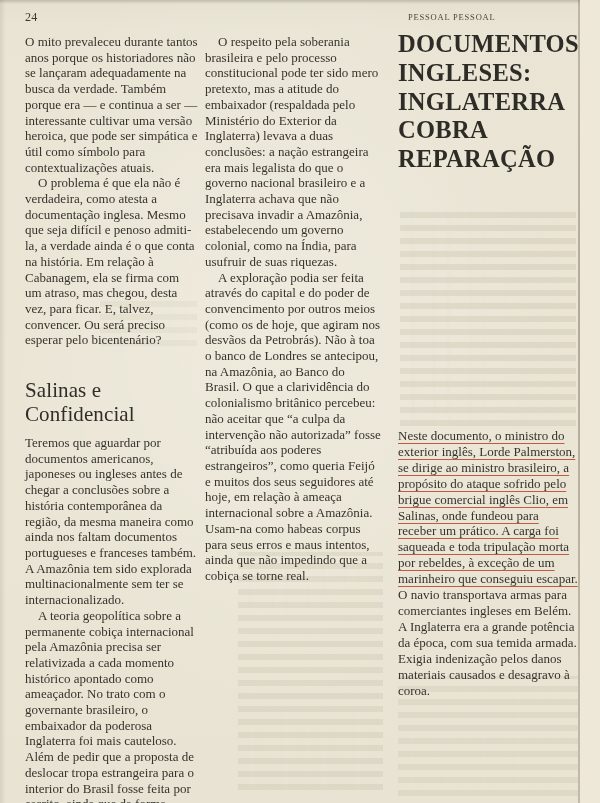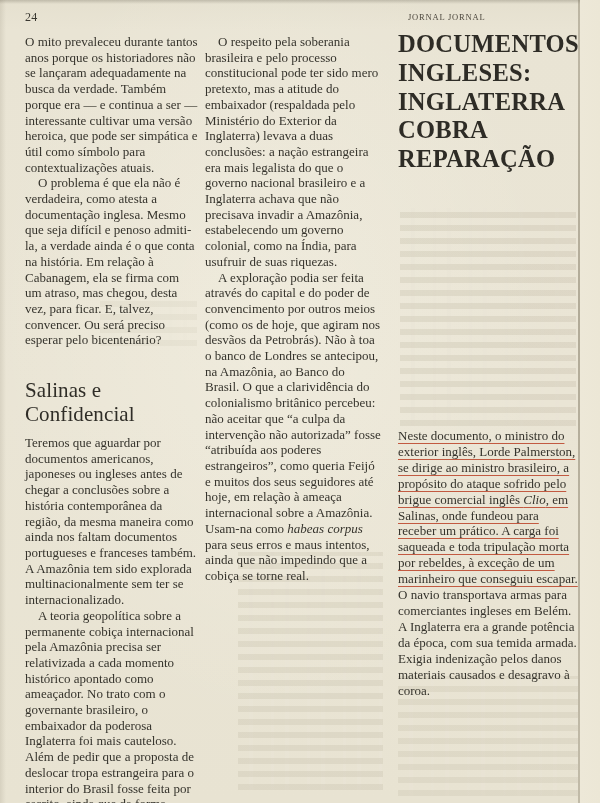--- a/index.html
+++ b/index.html
@@ -41,21 +41,21 @@
   .caption{
     position:absolute;left:398px;top:428px;width:182px;
     font-size:13px;line-height:15.9px;color:#35332c;
   }
   .redline{
     text-decoration:underline;
     text-decoration-color:#c25a41;
     text-decoration-thickness:1.4px;
     text-underline-offset:2.6px;
   }
-  .ital{font-style:italic;}
+  .ital{}
   
   .bleed{
     position:absolute;pointer-events:none;
     background-image:
       repeating-linear-gradient(0deg,
         rgba(148,138,110,0.14) 0px, rgba(148,138,110,0.14) 6px,
         rgba(0,0,0,0) 6px, rgba(0,0,0,0) 13px),
       repeating-linear-gradient(90deg,
         rgba(0,0,0,0) 0px, rgba(0,0,0,0) 11px,
         rgba(233,228,214,0.55) 11px, rgba(233,228,214,0.55) 15px,
@@ -86,21 +86,21 @@
 <div class="top-shade"></div>
 <div class="left-shade"></div>
 <div class="bleed" style="left:400px;top:208px;width:176px;height:218px;"></div>
 <div class="bleed" style="left:398px;top:676px;width:180px;height:120px;opacity:0.85;"></div>
 <div class="bleed" style="left:238px;top:552px;width:145px;height:238px;opacity:0.9;"></div>
 <div class="bleed" style="left:100px;top:300px;width:97px;height:46px;opacity:0.5;"></div>
 <div class="page-edge-strip"></div>
 <div class="page-edge-line"></div>
 
 <div class="pagenum">24</div>
-<div class="masthead">JORNAL JORNAL</div>
+<div class="masthead">PESSOAL PESSOAL</div>
 
 <div class="col" id="col1">
   <p>O mito prevaleceu durante tantos anos porque os historiadores não se lançaram adequadamente na busca da verdade. Também porque era — e continua a ser — interessante cultivar uma versão heroica, que pode ser simpática e útil como símbolo para contextualizações atuais.</p>
   <p class="indent">O problema é que ela não é verdadeira, como atesta a documentação inglesa. Mesmo que seja difícil e penoso admiti-la, a verdade ainda é o que conta na história. Em relação à Cabanagem, ela se firma com um atraso, mas chegou, desta vez, para ficar. E, talvez, convencer. Ou será preciso esperar pelo bicentenário?</p>
   <p class="section-heading">Salinas e Confidencial</p>
   <p>Teremos que aguardar por documentos americanos, japoneses ou ingleses antes de chegar a conclusões sobre a história contemporânea da região, da mesma maneira como ainda nos faltam documentos portugueses e franceses também. A Amazônia tem sido explorada multinacionalmente sem ter se internacionalizado.</p>
   <p class="indent">A teoria geopolítica sobre a permanente cobiça internacional pela Amazônia precisa ser relativizada a cada momento histórico apontado como ameaçador. No trato com o governante brasileiro, o embaixador da poderosa Inglaterra foi mais cauteloso. Além de pedir que a proposta de deslocar tropa estrangeira para o interior do Brasil fosse feita por escrito, ainda que da forma confidencial da conversa pessoal, Fox desaconselhou seu chefe, o ministro britânico, a adotar a sugestão.</p>
 </div>
 
 <div class="col" id="col2">

